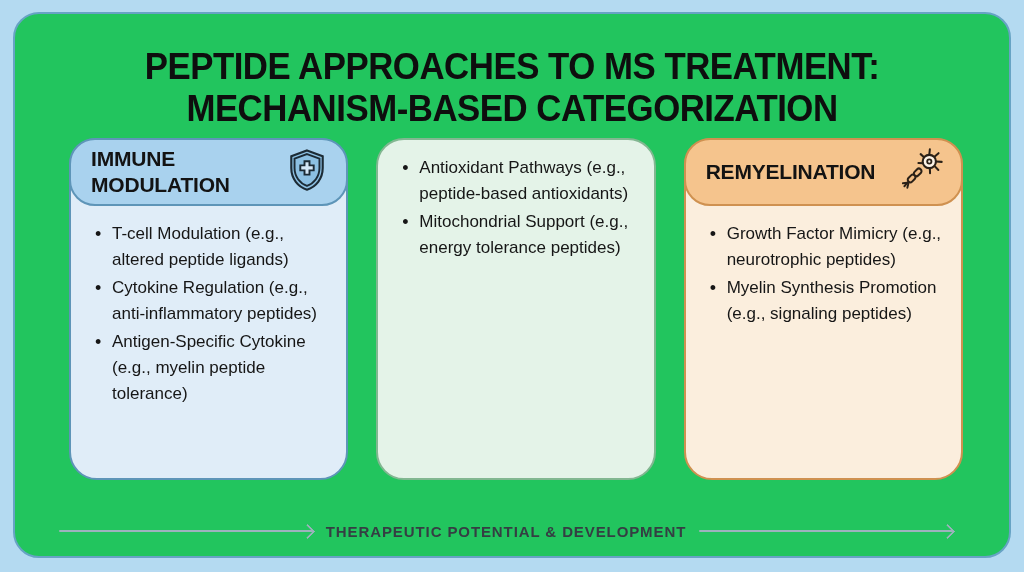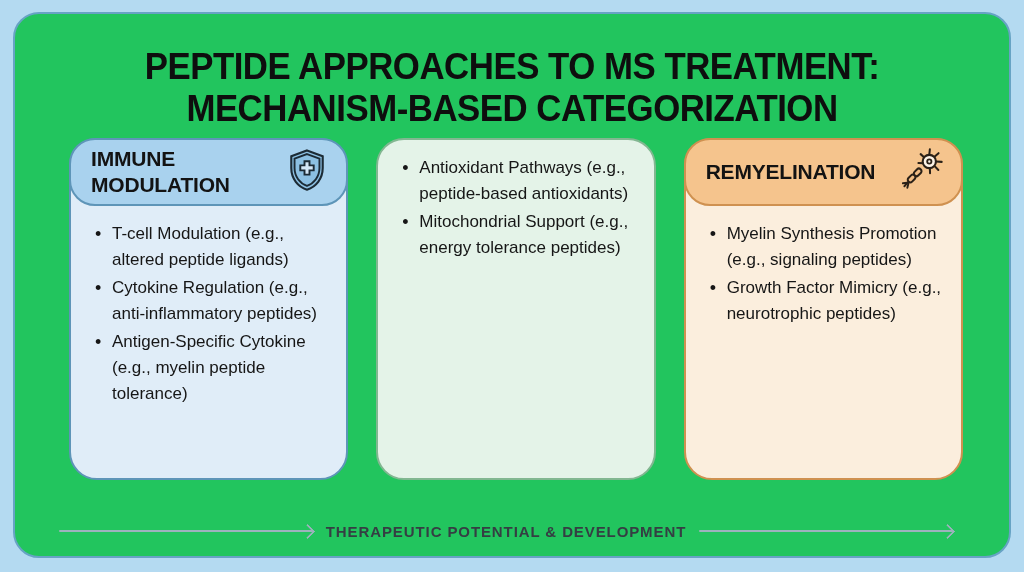--- a/index.html
+++ b/index.html
@@ -183,22 +183,22 @@
             <g stroke="#2b2117" stroke-width="1.05" stroke-linecap="round" fill="none">
               <path d="M5.9 19.6 L4 21.8"></path>
               <path d="M5.5 19.9 L3.2 20.2"></path>
               <path d="M6.2 20.2 L5.6 22.6"></path>
             </g>
           </svg>
         </span>
       </header>
       <div class="card-body">
         <ul>
+          <li>Growth Factor Mimicry (e.g., neurotrophic peptides)</li>
           <li>Myelin Synthesis Promotion (e.g., signaling peptides)</li>
-          <li>Growth Factor Mimicry (e.g., neurotrophic peptides)</li>
         </ul>
       </div>
     </section>
 
   </div>
 
   <div class="footer-axis" style="--arrow: #9db2bd;">
     <div class="h-arrow"></div>
     <div class="footer-label">THERAPEUTIC POTENTIAL &amp; DEVELOPMENT</div>
     <div class="h-arrow"></div>

